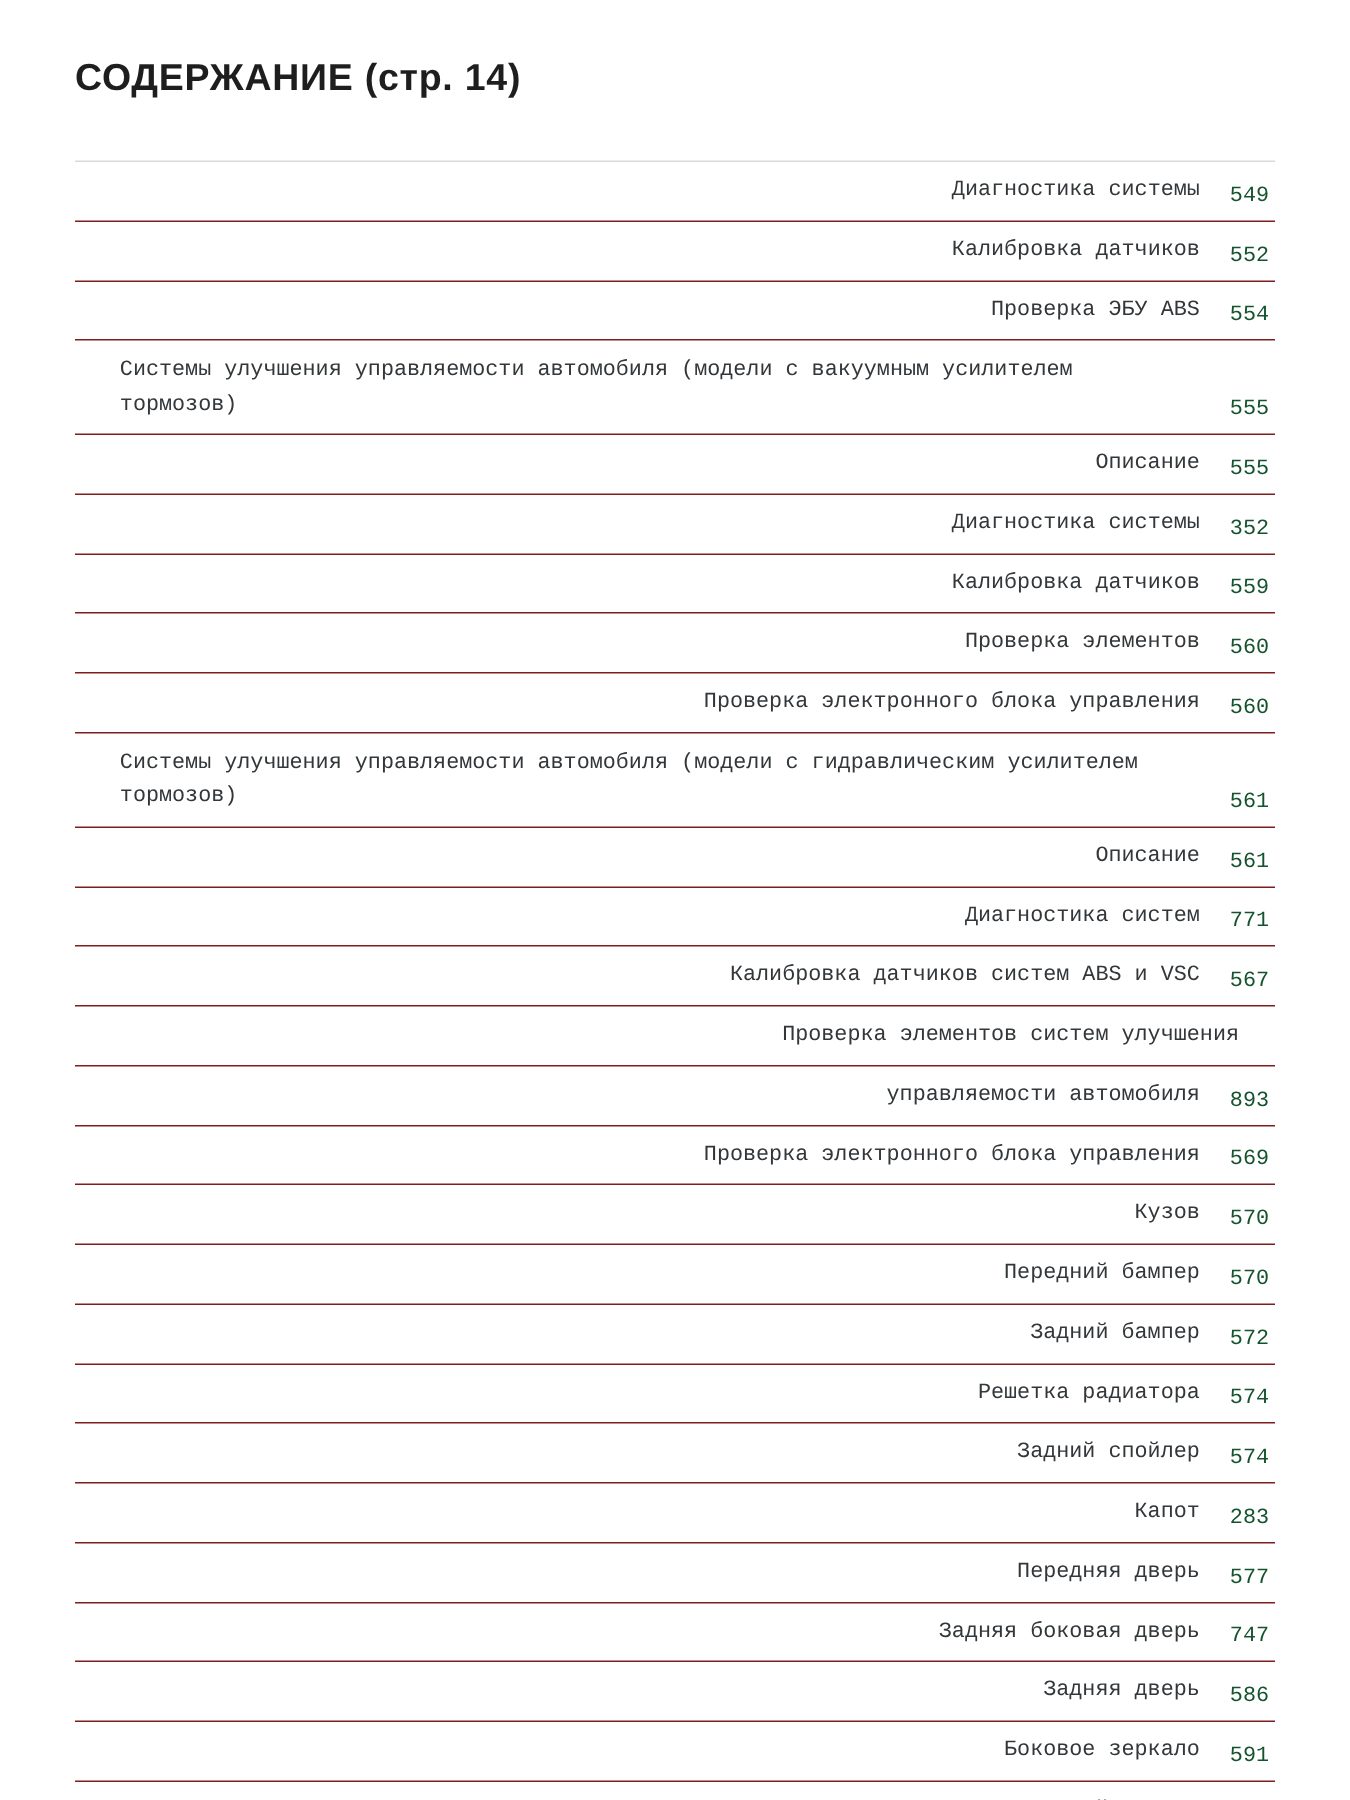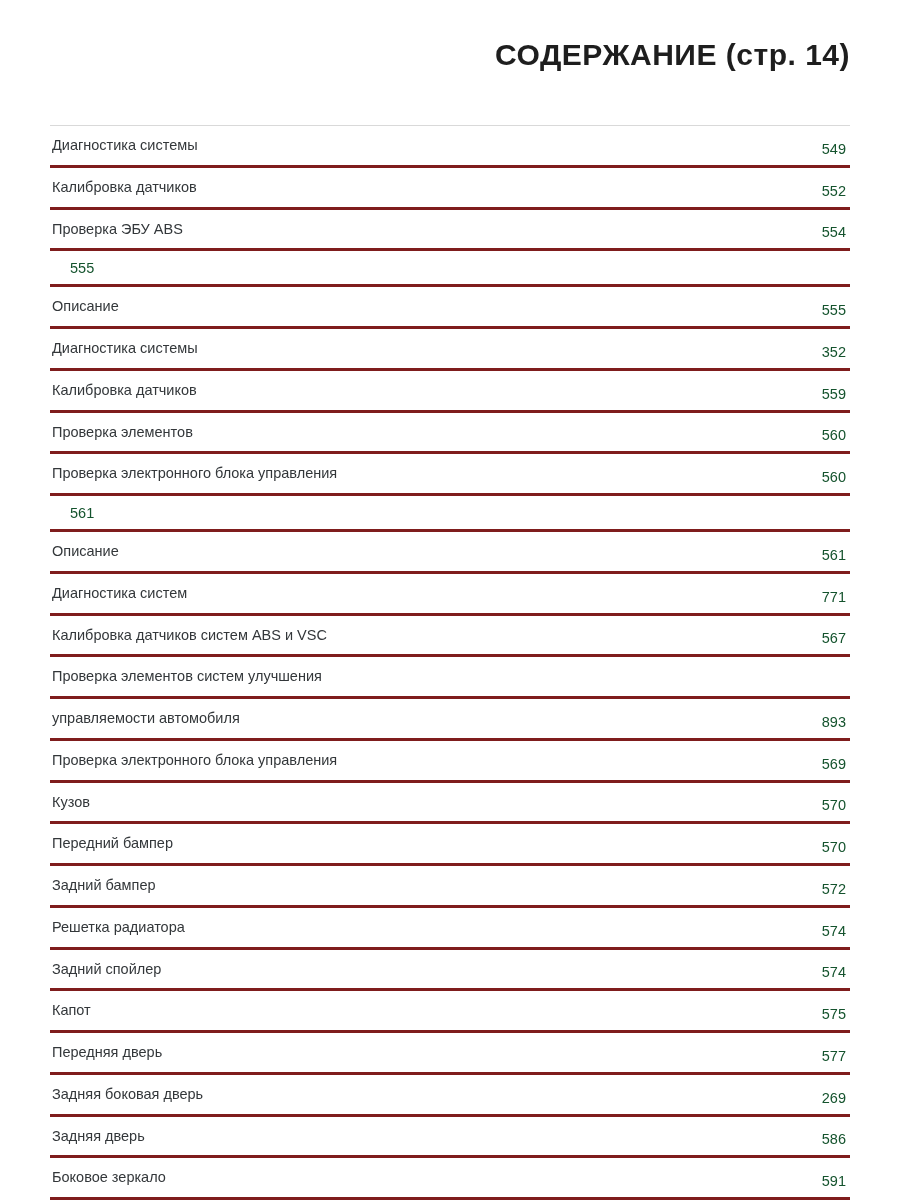--- a/index.html
+++ b/index.html
@@ -17,44 +17,45 @@
   .page {
     width: 900px;
     min-height: 1200px;
     box-sizing: border-box;
     padding: 0 50px;
     position: relative;
     display: flex;
     flex-direction: column;
   }
   .page-title {
-    text-align: right;
-    font-size: 30px;
+    text-align: left;
+    font-size: 25px;
     font-weight: bold;
     letter-spacing: 0.5px;
     color: #1e1e1e;
-    margin: 38px 0 13px 0;
+    margin: 38px 0 0 0;
     padding: 0;
   }
   .title-rule {
     height: 1px;
     background: #d9d9d9;
     margin-top: 40px;
     margin-bottom: 0;
   }
   .toc {
     margin-top: 0;
   }
   .toc-row {
     display: flex;
     align-items: flex-end;
-    justify-content: space-between;
-    border-bottom: 3px solid #7f1d1d;
+    justify-content: flex-end;
+    border-bottom: 1px solid #7f1d1d;
     padding: 9px 0 8px 0;
     min-height: 16px;
+    font-family: Liberation Mono, monospace;
   }
   .toc-label {
     font-size: 14.5px;
     line-height: 1.5;
     color: #33373a;
     max-width: 720px;
     padding-left: 2px;
   }
   .toc-page {
     font-size: 14.5px;
@@ -84,20 +85,21 @@
       </div>
       <div class="toc-row">
         <div class="toc-label">Калибровка датчиков</div>
         <div class="toc-page">552</div>
       </div>
       <div class="toc-row">
         <div class="toc-label">Проверка ЭБУ ABS</div>
         <div class="toc-page">554</div>
       </div>
       <div class="toc-row multiline">
+        <div class="toc-label">Системы улучшения управляемости автомобиля (модели с вакуумным усилителем тормозов)</div>
         <div class="toc-page">555</div>
       </div>
       <div class="toc-row">
         <div class="toc-label">Описание</div>
         <div class="toc-page">555</div>
       </div>
       <div class="toc-row">
         <div class="toc-label">Диагностика системы</div>
         <div class="toc-page">352</div>
       </div>
@@ -107,20 +109,21 @@
       </div>
       <div class="toc-row">
         <div class="toc-label">Проверка элементов</div>
         <div class="toc-page">560</div>
       </div>
       <div class="toc-row">
         <div class="toc-label">Проверка электронного блока управления</div>
         <div class="toc-page">560</div>
       </div>
       <div class="toc-row multiline">
+        <div class="toc-label">Системы улучшения управляемости автомобиля (модели с гидравлическим усилителем тормозов)</div>
         <div class="toc-page">561</div>
       </div>
       <div class="toc-row">
         <div class="toc-label">Описание</div>
         <div class="toc-page">561</div>
       </div>
       <div class="toc-row">
         <div class="toc-label">Диагностика систем</div>
         <div class="toc-page">771</div>
       </div>
@@ -155,29 +158,29 @@
       <div class="toc-row">
         <div class="toc-label">Решетка радиатора</div>
         <div class="toc-page">574</div>
       </div>
       <div class="toc-row">
         <div class="toc-label">Задний спойлер</div>
         <div class="toc-page">574</div>
       </div>
       <div class="toc-row">
         <div class="toc-label">Капот</div>
-        <div class="toc-page">575</div>
+        <div class="toc-page">283</div>
       </div>
       <div class="toc-row">
         <div class="toc-label">Передняя дверь</div>
         <div class="toc-page">577</div>
       </div>
       <div class="toc-row">
         <div class="toc-label">Задняя боковая дверь</div>
-        <div class="toc-page">269</div>
+        <div class="toc-page">747</div>
       </div>
       <div class="toc-row">
         <div class="toc-label">Задняя дверь</div>
         <div class="toc-page">586</div>
       </div>
       <div class="toc-row">
         <div class="toc-label">Боковое зеркало</div>
         <div class="toc-page">591</div>
       </div>
       <div class="toc-row">

